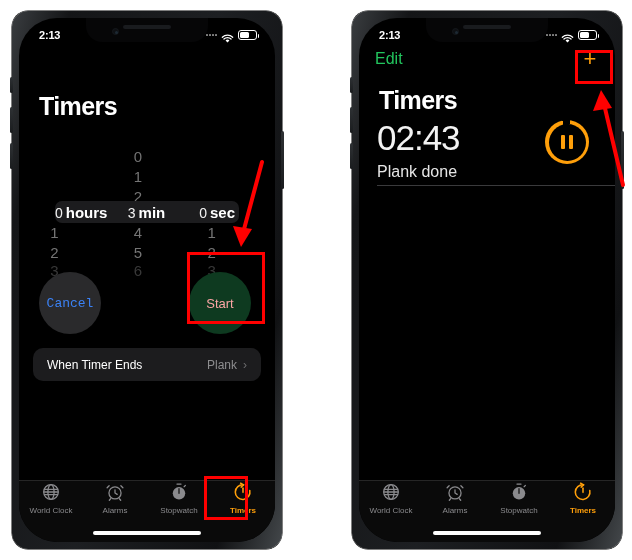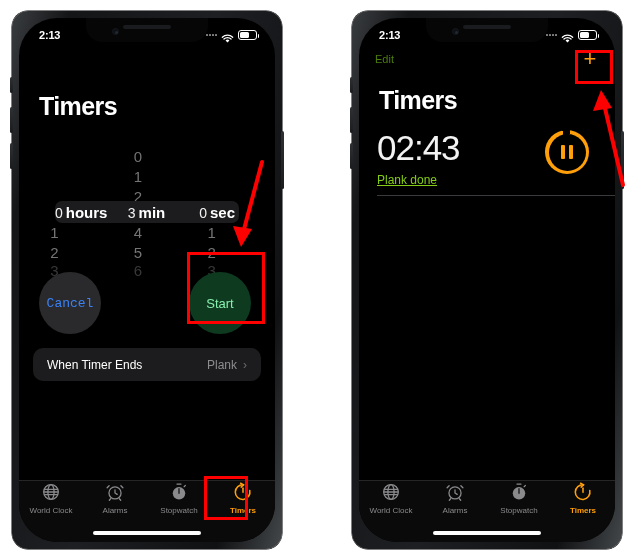--- a/index.html
+++ b/index.html
@@ -91,21 +91,21 @@
     position: absolute; left: 1px; top: 1px; bottom: 1px;
     width: 9px; background: #ffffff; border-radius: 1.5px;
   }
 
   
   .navbar {
     position: absolute; top: 28px; left: 0; right: 0; height: 26px;
     display: flex; align-items: center; justify-content: space-between;
     padding: 0 16px; z-index: 5;
   }
-  .nav-edit { color: #4d7c0f; font-size: 11px; }
+  .nav-edit { color: #22c55e; font-size: 16px; }
   .nav-plus {
     color: #ff9f0a; font-size: 22px; line-height: 18px;
     font-weight: 300; width: 18px; text-align: center;
   }
   .page-title {
     position: absolute; left: 20px;
     color: #ffffff; font-size: 25px; font-weight: bold;
     letter-spacing: -0.6px;
   }
   .left .page-title  { top: 74px; }
@@ -151,48 +151,48 @@
   
   .actions {
     position: absolute; top: 250px; left: 0; right: 0; height: 72px;
   }
   .circle-btn {
     position: absolute; width: 62px; height: 62px; border-radius: 50%;
     display: flex; align-items: center; justify-content: center;
     font-size: 13px;
   }
   .btn-cancel { left: 20px; top: 4px; background: #2a2a2c; color: #3b82f6; font-family: Liberation Mono, monospace; }
-  .btn-start  { right: 24px; top: 4px; background: #0e3a20; color: #86efac; }
+  .btn-start  { right: 24px; top: 4px; background: #0e3a20; color: #fca5a5; }
 
   
   .list-card {
     position: absolute; left: 14px; right: 14px; top: 330px;
     background: #1c1c1e; border-radius: 10px; overflow: hidden;
   }
   .list-row {
     display: flex; align-items: center; justify-content: space-between;
     height: 33px; padding: 0 14px;
     font-size: 12px; color: #ffffff;
   }
   .list-row + .list-row { border-top: 0.5px solid #38383a; }
   .list-val { color: #8d8d8f; display: flex; align-items: center; gap: 6px; }
   .chev { color: #6a6a6c; font-size: 12px; }
 
   
   .timer-row {
-    position: absolute; left: 0; right: 0; top: 106px; height: 68px;
+    position: absolute; left: 0; right: 0; top: 96px; height: 68px;
     padding: 0 8px;
   }
   .timer-time {
     position: absolute; left: 18px; top: 4px;
     color: #f2f2f2; font-size: 35px; font-weight: 300; letter-spacing: -1px;
   }
   .timer-label {
     position: absolute; left: 18px; top: 49px;
-    color: #84cc16; font-size: 12px; text-decoration: underline;
+    color: #e5e5e5; font-size: 16px;
   }
   .timer-divider {
     position: absolute; left: 18px; right: 0; top: 71px;
     height: 0.5px; background: #3a3a3c;
   }
   .pause-ring {
     position: absolute; right: 26px; top: 6px;
     width: 44px; height: 44px; border-radius: 50%;
     background:
       conic-gradient(from 8deg, #ff9f0a 0deg 340deg, #000 340deg 360deg);

